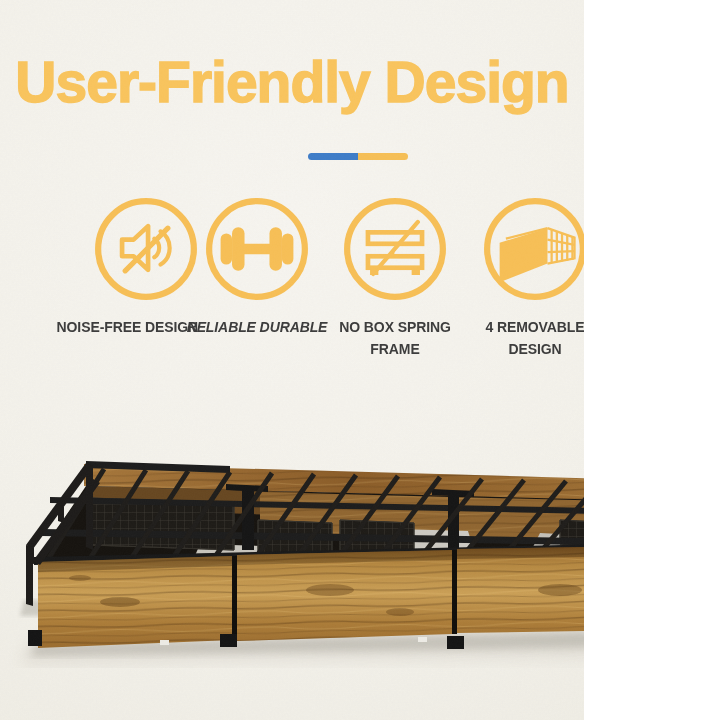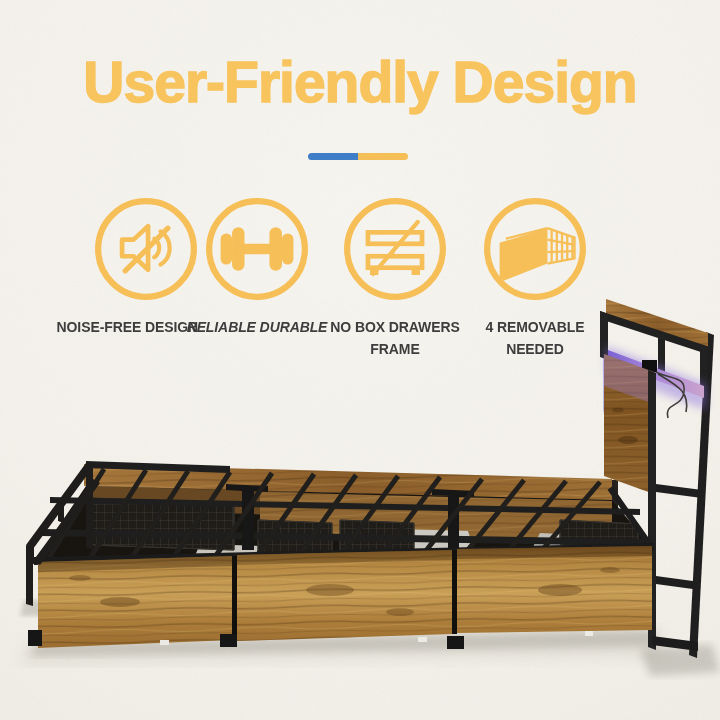--- a/index.html
+++ b/index.html
@@ -1,17 +1,17 @@
 <!DOCTYPE html>
 <html><head>
 <meta charset="utf-8">
 <style>
   html,body{margin:0;padding:0;}
   .page{
-    position:relative;width:720px;height:720px;overflow:hidden;
+    position:relative;width:584px;height:720px;overflow:hidden;
     background:radial-gradient(circle at 50% 28%, #f7f5f0 0%, #f3f1ea 70%, #efede5 100%);
     font-family:"Liberation Sans", sans-serif;
   }
   .paper{position:absolute;inset:0;z-index:0;pointer-events:none;}
   .grainTop{position:absolute;inset:0;z-index:6;pointer-events:none;opacity:.55;}
   .title{
     position:absolute;top:46px;left:0;right:0;z-index:2;
     text-align:center;font-size:57px;line-height:72px;font-weight:bold;
     letter-spacing:-1px;color:#F8C35C;
     -webkit-text-stroke:1.4px #F8C35C;
@@ -91,21 +91,21 @@
         <circle cx="50" cy="50" r="46" stroke-width="6"></circle>
         <rect x="24" y="34" width="52" height="11" stroke-width="4.5"></rect>
         <rect x="24" y="57" width="52" height="11" stroke-width="4.5"></rect>
         <rect x="26" y="68" width="8" height="7" fill="#F6BE55" stroke="none"></rect>
         <rect x="66" y="68" width="8" height="7" fill="#F6BE55" stroke="none"></rect>
         <line x1="29" y1="74" x2="72" y2="24" stroke-width="4" stroke-linecap="round"></line>
         <polygon points="42,57 50,48 49,58" fill="#F6BE55" stroke="none"></polygon>
       </svg>
     </span>
     <div class="feat-label">
-      <div>NO BOX DRAWERS</div>
+      <div>NO BOX SPRING</div>
       <div>FRAME</div>
     </div>
   </div>
 
   <div class="feature f4">
     <span class="icon-circle">
       <svg width="104" height="104" viewBox="0 0 100 100">
         <circle cx="50" cy="50" r="46" stroke="#F6BE55" stroke-width="6" fill="none"></circle>
         <g stroke="#F6BE55" stroke-width="2.2" fill="none">
           <path d="M22 40 L62 30"></path>
@@ -116,21 +116,21 @@
             <path d="M81 36.4 L81 61.3"></path>
           <path d="M86 38 L86 60.6"></path>
           <path d="M62 41 L88 46"></path>
             <path d="M62 53 L88 52"></path>
         </g>
         <polygon points="16,44 62,30 62,64 16,82" fill="#F6BE55"></polygon>
       </svg>
     </span>
     <div class="feat-label">
       <div>4 REMOVABLE</div>
-      <div>NEEDED</div>
+      <div>DESIGN</div>
     </div>
   </div>
 
   <svg class="bed" width="720" height="720" viewBox="0 0 720 720">
     <defs>
       <linearGradient id="woodA" x1="0" y1="545" x2="0" y2="652" gradientUnits="userSpaceOnUse">
         <stop offset="0" stop-color="#8a5c24"></stop>
           <stop offset="0.18" stop-color="#b48740"></stop>
         <stop offset="0.45" stop-color="#c99e55"></stop>
           <stop offset="0.72" stop-color="#ab7c38"></stop>

